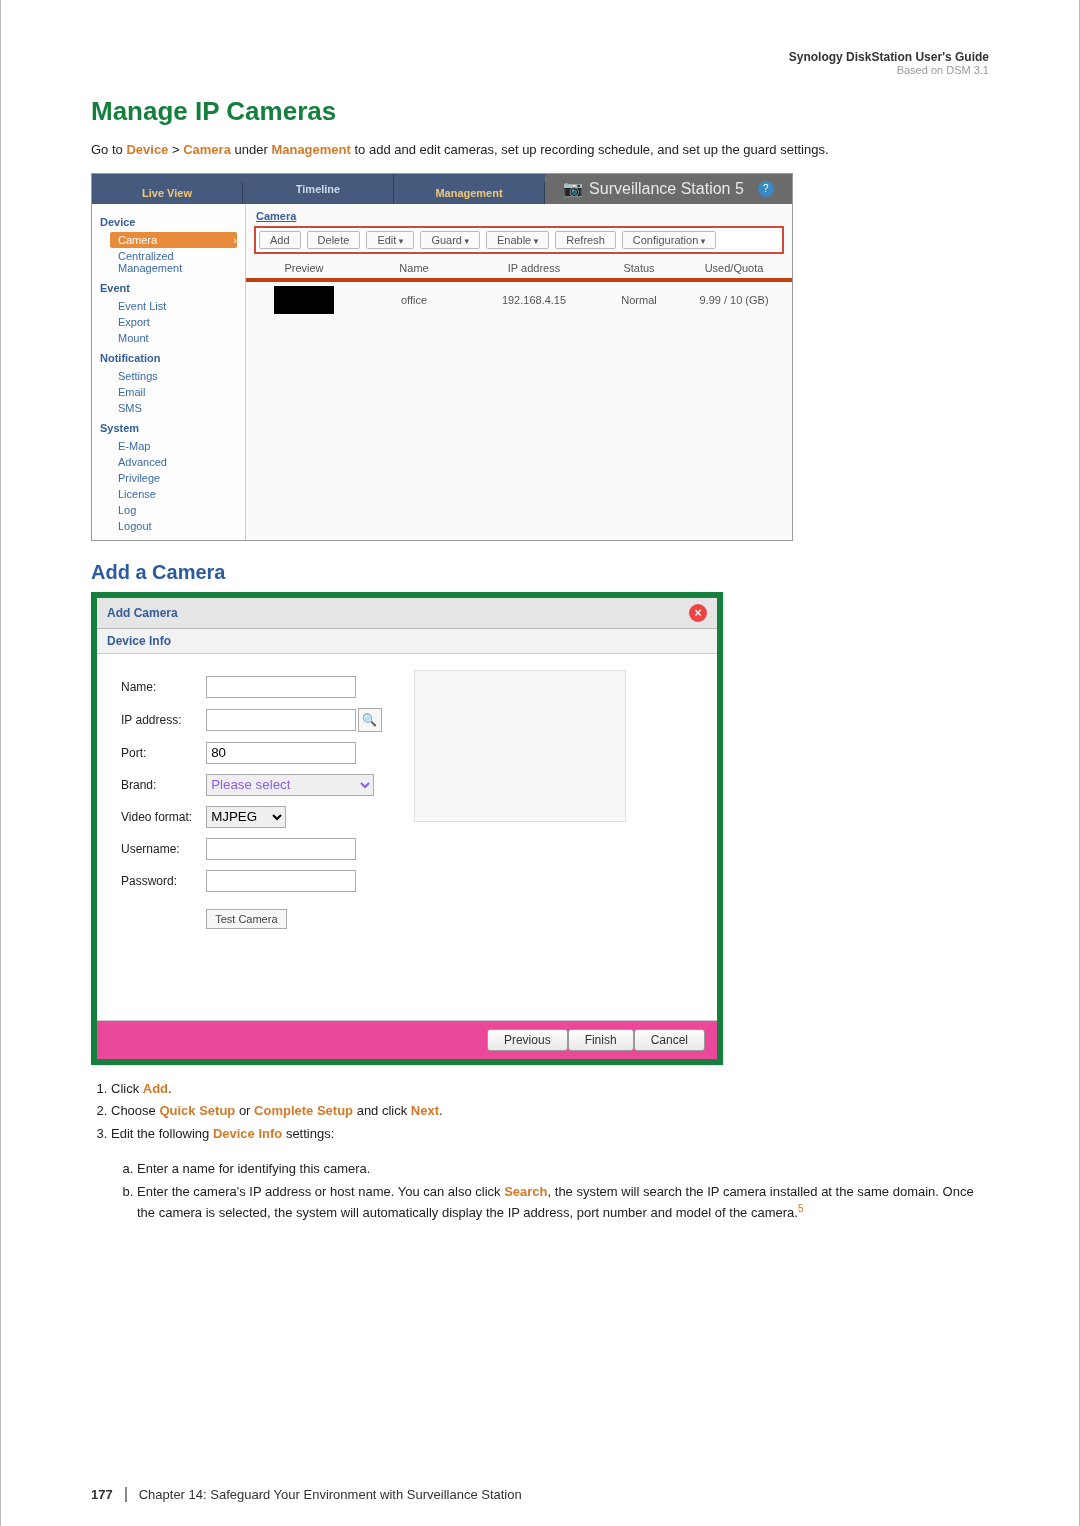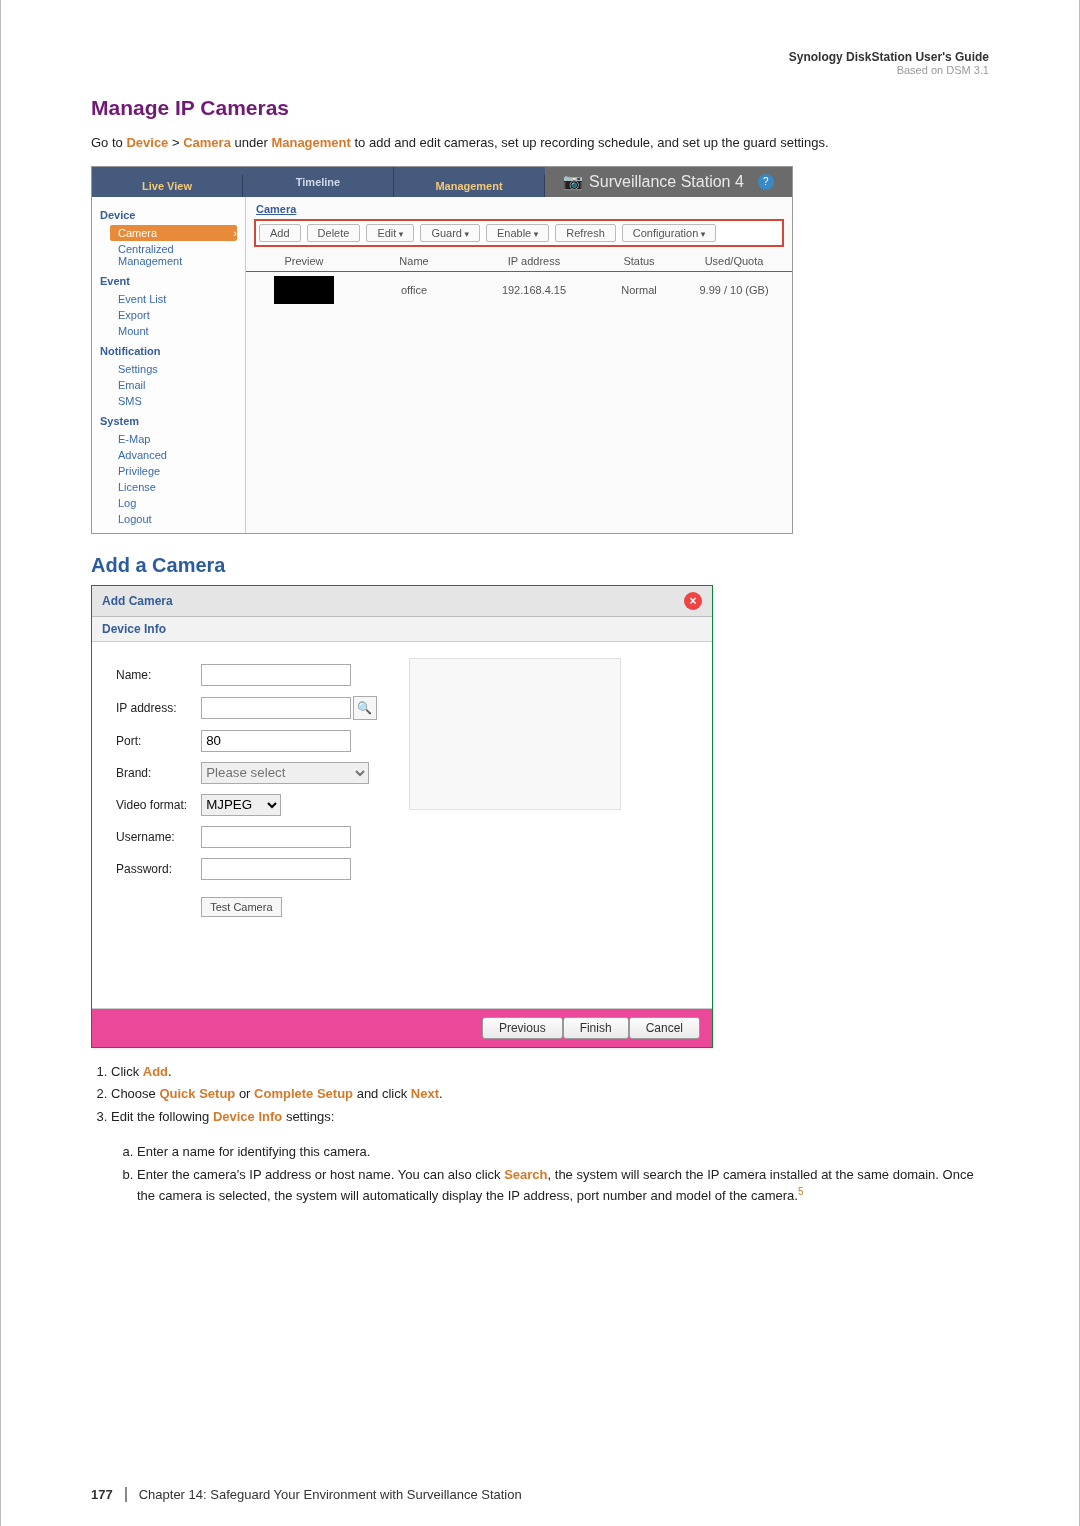--- a/index.html
+++ b/index.html
@@ -19,22 +19,22 @@
     border-right: 1px solid #bbb;
     min-height: 1526px;
   }
   .top-right {
     text-align: right;
     font-size: 12px;
   }
   .top-right .guide { font-weight: bold; color: #333; }
   .top-right .dsm { color: #999; font-size: 11px; }
   h1 {
-    color: #701a75;
-    font-size: 21px;
+    color: #15803d;
+    font-size: 26px;
     margin: 20px 0 6px 0;
   }
   h2 {
     color: #2b5ca0;
     font-size: 20px;
     margin: 18px 0 8px 0;
   }
   .intro { line-height: 1.5; }
   .intro .orange { color: #d37a2a; font-weight: bold; }
 
@@ -114,28 +114,28 @@
     border-radius: 2px;
     color: #555;
   }
   .ss-btn.dd::after { content: " ▾"; font-size: 9px; }
   .ss-cols, .ss-row {
     display: grid;
     grid-template-columns: 100px 120px 120px 90px 100px;
     font-size: 11px;
     padding: 4px 8px;
   }
-  .ss-cols { color: #555; border-bottom: 1px solid #c2410c; text-align: center; }
+  .ss-cols { color: #555; border-bottom: 4px solid #c2410c; text-align: center; }
   .ss-row { align-items: center; text-align: center; color: #555; }
   .ss-preview { width: 60px; height: 28px; background: #000; margin: 0 auto; }
 
   
   .dlg {
     width: 620px;
-    border: 1px solid #15803d;
+    border: 6px solid #15803d;
     background: #fff;
     margin-bottom: 14px;
     box-shadow: 1px 1px 2px rgba(0,0,0,0.1);
   }
   .dlg-title {
     background: #e5e5e5;
     color: #355d98;
     font-weight: bold;
     font-size: 12px;
     padding: 6px 10px;
@@ -164,21 +164,21 @@
   }
   .dlg-form select {
     border: 1px solid #aaa; height: 22px;
   }
   .ip-row { display: flex; align-items: center; gap: 2px; }
   .ip-row .search-btn {
     width: 22px; height: 22px; border: 1px solid #aaa;
     display: inline-flex; align-items: center; justify-content: center;
     background: #f6f6f6; font-size: 12px;
   }
-  .brand-sel { width: 168px; color: #737373; }
+  .brand-sel { width: 168px; color: #8b5cf6; }
   .vf-sel { width: 80px; }
   .test-btn {
     border: 1px solid #aaa; background: #f6f6f6; padding: 3px 8px;
     font-size: 11px; color: #444;
   }
   .dlg-preview {
     width: 210px; height: 150px; border: 1px solid #e0e0e0;
     background: #f8f8f8;
   }
   .dlg-foot {
@@ -226,21 +226,21 @@
     <span> to add and edit cameras, set up recording schedule, and set up the guard settings.</span>
   </p>
 
   <div class="ss-box">
     <div class="ss-header">
       <div class="ss-tab selected">Live View</div>
       <div class="ss-tab">Timeline</div>
       <div class="ss-tab selected">Management</div>
       <div class="ss-title">
         <span>📷</span>
-        <span>Surveillance Station 4</span>
+        <span>Surveillance Station 5</span>
         <span class="help">?</span>
       </div>
     </div>
     <div class="ss-body">
       <div class="ss-side">
         <div class="cat">Device</div>
         <div class="item sel">
             <span>Camera</span>
           </div>
         <div class="item">Centralized Management</div>

